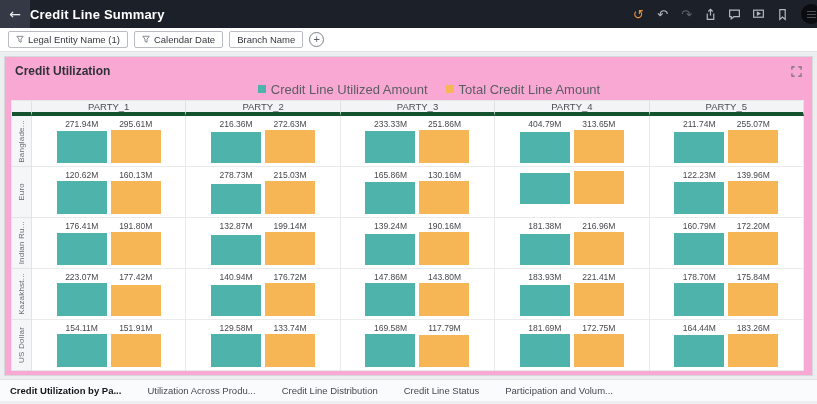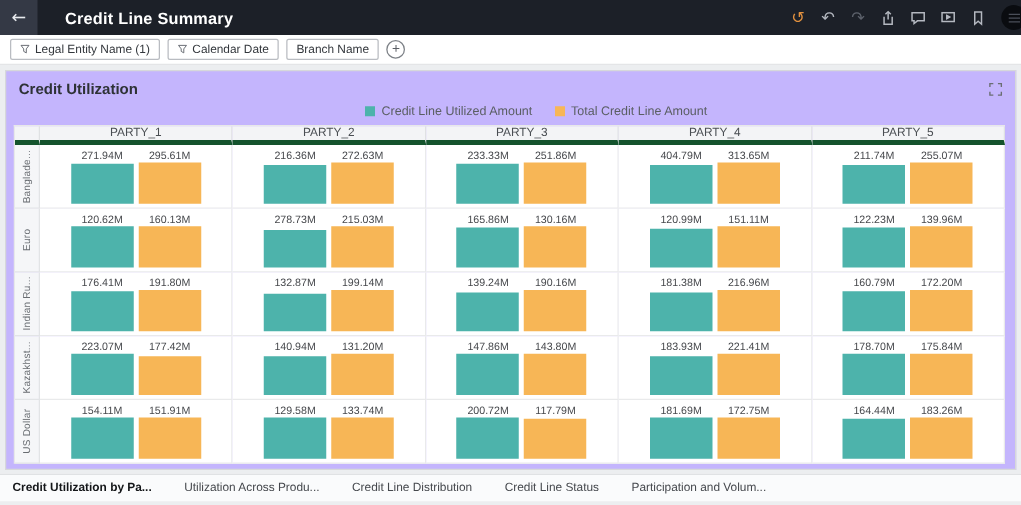--- a/index.html
+++ b/index.html
@@ -4,21 +4,21 @@
 <style>
   * { margin:0; padding:0; box-sizing:border-box; }
   html,body { width:817px; height:404px; overflow:hidden; background:#eceef0;
               font-family:"Liberation Sans", sans-serif; }
 
   
   .topbar { height:28px; background:#1c2028; display:flex; align-items:center; }
   .back-btn { width:30px; height:28px; background:#343945; color:#e8eaee; display:flex;
               align-items:center; justify-content:center; font-size:14px; cursor:pointer;
               font-family:"DejaVu Sans", sans-serif; }
-  .page-title { color:#ffffff; font-size:13px; font-weight:bold; margin-left:22px; letter-spacing:.2px; }
+  .page-title { color:#ffffff; font-size:13px; font-weight:bold; margin-left:0; letter-spacing:.2px; }
   .topbar-right { margin-left:auto; display:flex; align-items:center; gap:5px; padding-right:0; }
   .tb-icon { width:19px; height:19px; display:flex; align-items:center; justify-content:center;
              color:#b4b8c0; font-size:13px; cursor:pointer; font-family:"DejaVu Sans", sans-serif; }
   .tb-icon.accent { color:#e2913f; }
   .tb-icon.dim { color:#5d626c; }
   .tb-icon svg { display:block; }
   .avatar { width:20px; height:20px; border-radius:50%; background:#0a0c10; margin-left:4px;
             margin-right:-4px; display:flex; align-items:center; justify-content:center; cursor:pointer; }
   .avatar .burger { width:9px; height:1px; background:#4a4e58;
                     box-shadow:0 -3px 0 #4a4e58, 0 3px 0 #4a4e58; }
@@ -27,26 +27,26 @@
   .filter-bar { height:24px; background:#ffffff; border-bottom:1px solid #e4e5e7;
                 display:flex; align-items:center; gap:6px; padding:0 8px; }
   .chip { height:17px; display:inline-flex; align-items:center; gap:4px; padding:0 7px;
           border:1px solid #b9bcc1; border-radius:2px; background:#fff; font-size:9.5px;
           color:#33373c; cursor:pointer; white-space:nowrap; }
   .add-filter { width:15px; height:15px; border:1px solid #7c8086; border-radius:50%;
                 color:#5a5e64; font-size:11px; line-height:13px; text-align:center; cursor:pointer; }
 
   
   .canvas { padding:4px 4px 0; }
-  .panel { background:#c4b5fd; border:1px solid #d6d8da; height:320px; position:relative; overflow:hidden; }
+  .panel { background:#f9a8d4; border:1px solid #d6d8da; height:320px; position:relative; overflow:hidden; }
   .panel-header { display:flex; align-items:center; padding:7px 10px 2px; }
   .panel-title { font-size:12px; font-weight:bold; color:#2e3236; }
   .expand-btn { margin-left:auto; cursor:pointer; display:flex; align-items:center; }
   .legend { display:flex; justify-content:center; align-items:center; gap:18px; height:18px;
-            font-size:10px; color:#5a5e63;margin-left:41px; }
+            font-size:13px; color:#5a5e63;margin-left:41px; }
   .legend-item { display:flex; align-items:center; gap:5px; cursor:pointer; }
   .swatch { width:8px; height:8px; display:inline-block; }
 
   
   .grid { display:grid; grid-template-columns:20px repeat(5, 1fr); margin:2px 8px 0 6px;
           border-left:1px solid #e7e8e9; border-top:1px solid #e7e8e9; }
   .hcell { height:15px; background:#f3f4f6; border-right:1px solid #dfe1e3; border-bottom:4px solid #14532d;
            display:flex; align-items:center; justify-content:center; font-size:9.5px; color:#4a4e53; }
   .rcell { height:51px; background:#f5f6f8; border-right:1px solid #e2e4e6; border-bottom:1px solid #e2e4e6;
            display:flex; align-items:center; justify-content:center; }
@@ -235,24 +235,20 @@
           <div class="cell-labels">
             <span>165.86M</span>
             <span>130.16M</span>
           </div>
           <div class="cell-bars">
             <div class="bar" style="background: rgb(77, 179, 171); height: 32px;"></div>
             <div class="bar" style="background: rgb(247, 182, 86); height: 33px;"></div>
           </div>
         </div>
         <div class="dcell">
-          <div class="cell-labels">
-            <span>120.99M</span>
-            <span>151.11M</span>
-          </div>
           <div class="cell-bars">
             <div class="bar" style="background: rgb(77, 179, 171); height: 31px;"></div>
             <div class="bar" style="background: rgb(247, 182, 86); height: 33px;"></div>
           </div>
         </div>
         <div class="dcell">
           <div class="cell-labels">
             <span>122.23M</span>
             <span>139.96M</span>
           </div>
@@ -323,21 +319,21 @@
             <span>177.42M</span>
           </div>
           <div class="cell-bars">
             <div class="bar" style="background: rgb(77, 179, 171); height: 33px;"></div>
             <div class="bar" style="background: rgb(247, 182, 86); height: 31px;"></div>
           </div>
         </div>
         <div class="dcell">
           <div class="cell-labels">
             <span>140.94M</span>
-            <span>131.20M</span>
+            <span>176.72M</span>
           </div>
           <div class="cell-bars">
             <div class="bar" style="background: rgb(77, 179, 171); height: 31px;"></div>
             <div class="bar" style="background: rgb(247, 182, 86); height: 33px;"></div>
           </div>
         </div>
         <div class="dcell">
           <div class="cell-labels">
             <span>147.86M</span>
             <span>143.80M</span>
@@ -385,21 +381,21 @@
             <span>129.58M</span>
             <span>133.74M</span>
           </div>
           <div class="cell-bars">
             <div class="bar" style="background: rgb(77, 179, 171); height: 33px;"></div>
             <div class="bar" style="background: rgb(247, 182, 86); height: 33px;"></div>
           </div>
         </div>
         <div class="dcell">
           <div class="cell-labels">
-            <span>200.72M</span>
+            <span>169.58M</span>
             <span>117.79M</span>
           </div>
           <div class="cell-bars">
             <div class="bar" style="background: rgb(77, 179, 171); height: 33px;"></div>
             <div class="bar" style="background: rgb(247, 182, 86); height: 32px;"></div>
           </div>
         </div>
         <div class="dcell">
           <div class="cell-labels">
             <span>181.69M</span>

